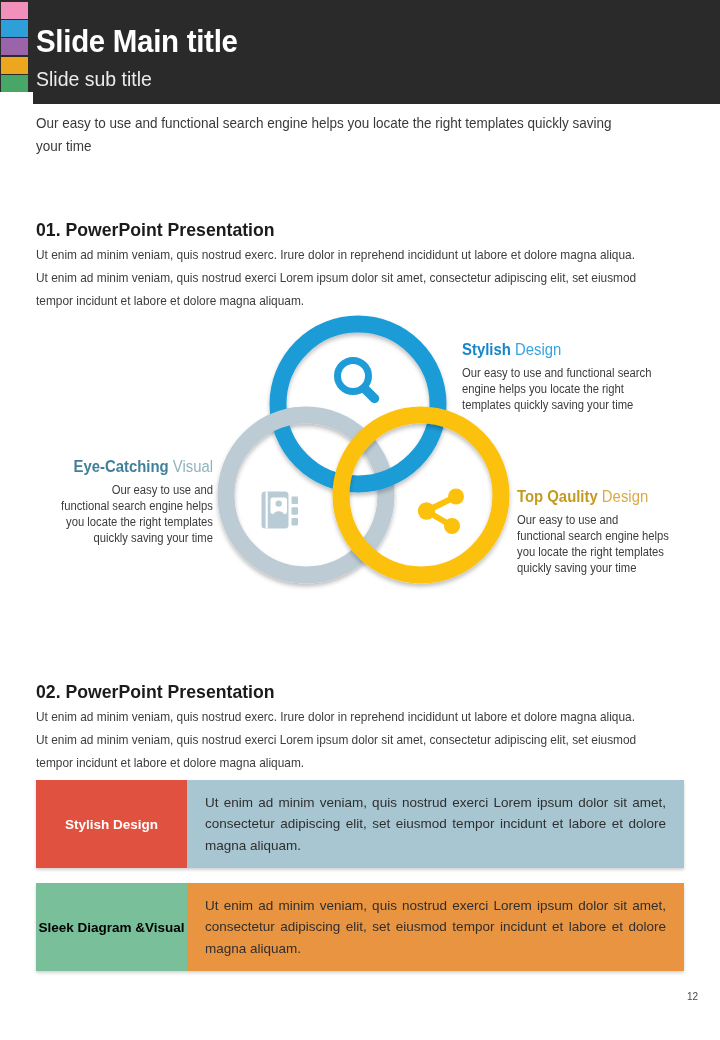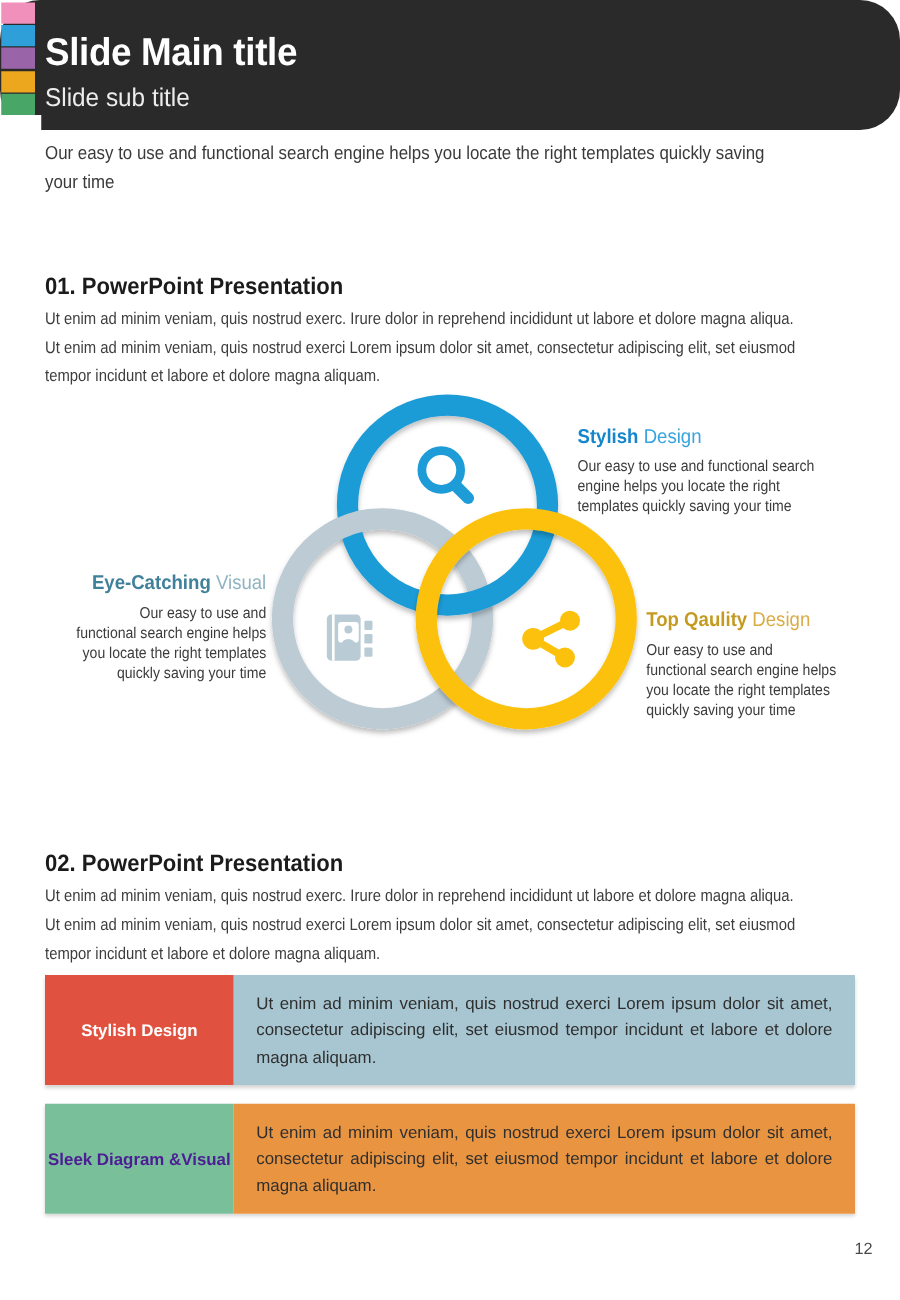--- a/index.html
+++ b/index.html
@@ -1,21 +1,21 @@
 <!DOCTYPE html>
 <html><head>
 <meta charset="utf-8">
 <style>
   html,body{margin:0;padding:0;background:#e8e8e8;}
   .page{position:relative;width:720px;height:1040px;background:#ffffff;overflow:hidden;
         font-family:"Liberation Sans","DejaVu Sans",sans-serif;color:#3d3d3d;}
   .abs{position:absolute;}
 
   
-  .header{left:0;top:0;width:720px;height:104px;background:#2a2a2a;border-radius:32px;}
+  .header{left:0;top:0;width:720px;height:104px;background:#2a2a2a;}
   .sq{left:1px;width:27px;height:17px;}
   .corner-patch{left:0;top:92px;width:33px;height:12px;background:#ffffff;}
   .slide-title{left:36px;top:24px;font-size:31px;font-weight:700;color:#ffffff;
                white-space:nowrap;transform:scaleX(.95);transform-origin:0 0;letter-spacing:-.3px;}
   .slide-subtitle{left:36px;top:67px;font-size:20.5px;font-weight:400;color:#ececec;
                white-space:nowrap;transform:scaleX(.95);transform-origin:0 0;}
 
   
   .lines div{white-space:nowrap;}
   .cond{transform:scaleX(.88);transform-origin:0 0;}
@@ -42,24 +42,24 @@
   .co-stylish .callout-body,.co-top .callout-body{transform:scaleX(.9);transform-origin:0 0;}
 
   
   .t-row{left:36px;width:648px;height:88px;display:flex;box-shadow:0 2px 3px rgba(0,0,0,.18);}
   .t-label{width:151px;flex:none;display:flex;align-items:center;justify-content:center;
            font-size:13.5px;font-weight:700;text-align:center;line-height:17px;}
   .t-content{flex:1;display:flex;align-items:center;padding:0 18px;
              font-size:13.5px;line-height:21.5px;color:#2f2f2f;text-align:justify;}
   .row1 .t-label{background:#e0523f;color:#ffffff;}
   .row1 .t-content{background:#a8c6d1;}
-  .row2 .t-label{background:#79bf9a;color:#4c1d95;}
+  .row2 .t-label{background:#79bf9a;color:#000000;}
   .row2 .t-content{background:#e99440;}
 
-  .page-number{right:22px;top:991px;font-size:13px;color:#4a4a4a;}
+  .page-number{right:22px;top:991px;font-size:10px;color:#4a4a4a;}
 </style>
 </head>
 <body>
 
 <div class="page">
 
   <div class="abs header">
     <div class="abs sq" style="top:1.5px;background:#F290BC;"></div>
     <div class="abs sq" style="top:19.9px;background:#2E9FD8;"></div>
     <div class="abs sq" style="top:38.3px;background:#9A65A8;"></div>

